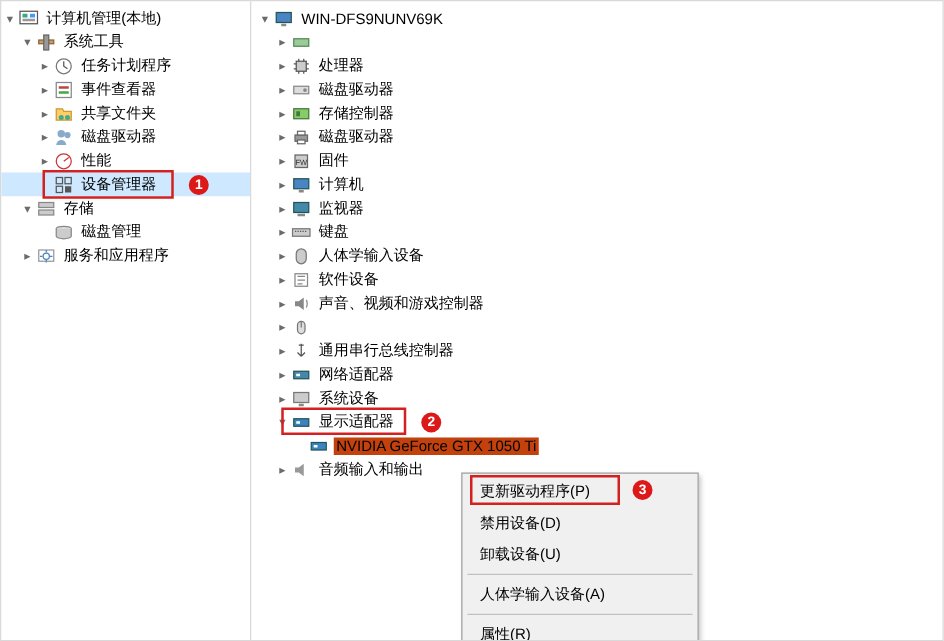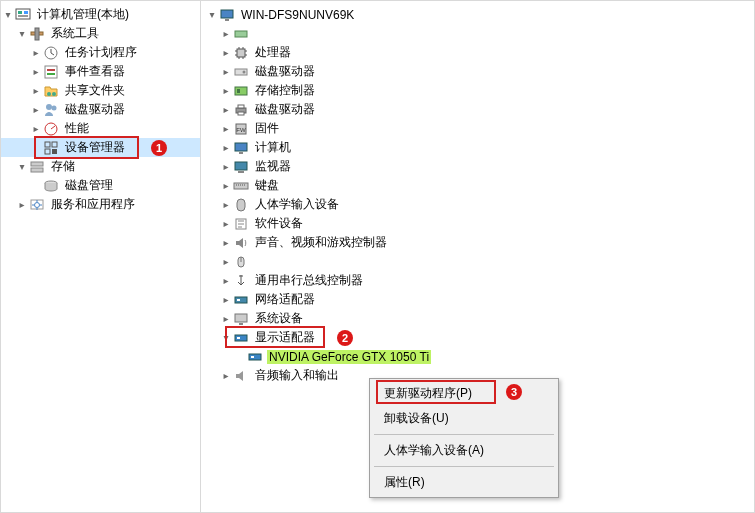--- a/index.html
+++ b/index.html
@@ -446,40 +446,41 @@
   </div>
 
   <div class="tree-row">
     <span class="indent-sp" style="width:46px"></span>
     <span class="icon">
         <svg class="ico-svg" viewBox="0 0 16 16">
           <rect x="2" y="5" width="12" height="6" fill="#3a84c4" stroke="#255"></rect>
           <rect x="4" y="7" width="3" height="2" fill="#fff"></rect>
         </svg>
       </span>
-    <span class="label" style="background:#bef264;">NVIDIA GeForce GTX 1050 Ti</span>
+    <span class="label" style="background:#c2410c;">NVIDIA GeForce GTX 1050 Ti</span>
   </div>
 
   <div class="tree-row">
       <span class="indent-sp" style="width:18px"></span>
       <span class="expander">▸</span>
       <span class="icon">
         <svg class="ico-svg" viewBox="0 0 16 16">
           <path d="M3 6h3l4-3v10l-4-3H3z" fill="#999"></path>
         </svg>
       </span>
       <span class="label">音频输入和输出</span>
     </div>
 
   <div class="context-menu" style="left:168px; top:367px;margin-top:10px;">
     <div style="position:relative">
       <div class="mi">更新驱动程序(P)</div>
       <div class="red-box" style="left:6px; top:-1px; width:120px; height:24px;"></div>
       <span class="annot-circle" style="position:absolute; left:132px; top:3px;">3</span>
     </div>
+    <div class="mi">禁用设备(D)</div>
     <div class="mi">卸载设备(U)</div>
     <div class="sep"></div>
     <div class="mi">人体学输入设备(A)</div>
     <div class="sep"></div>
     <div class="mi" style="font-weight:normal">属性(R)</div>
   </div>
 
 </div>
 
 </body></html>

